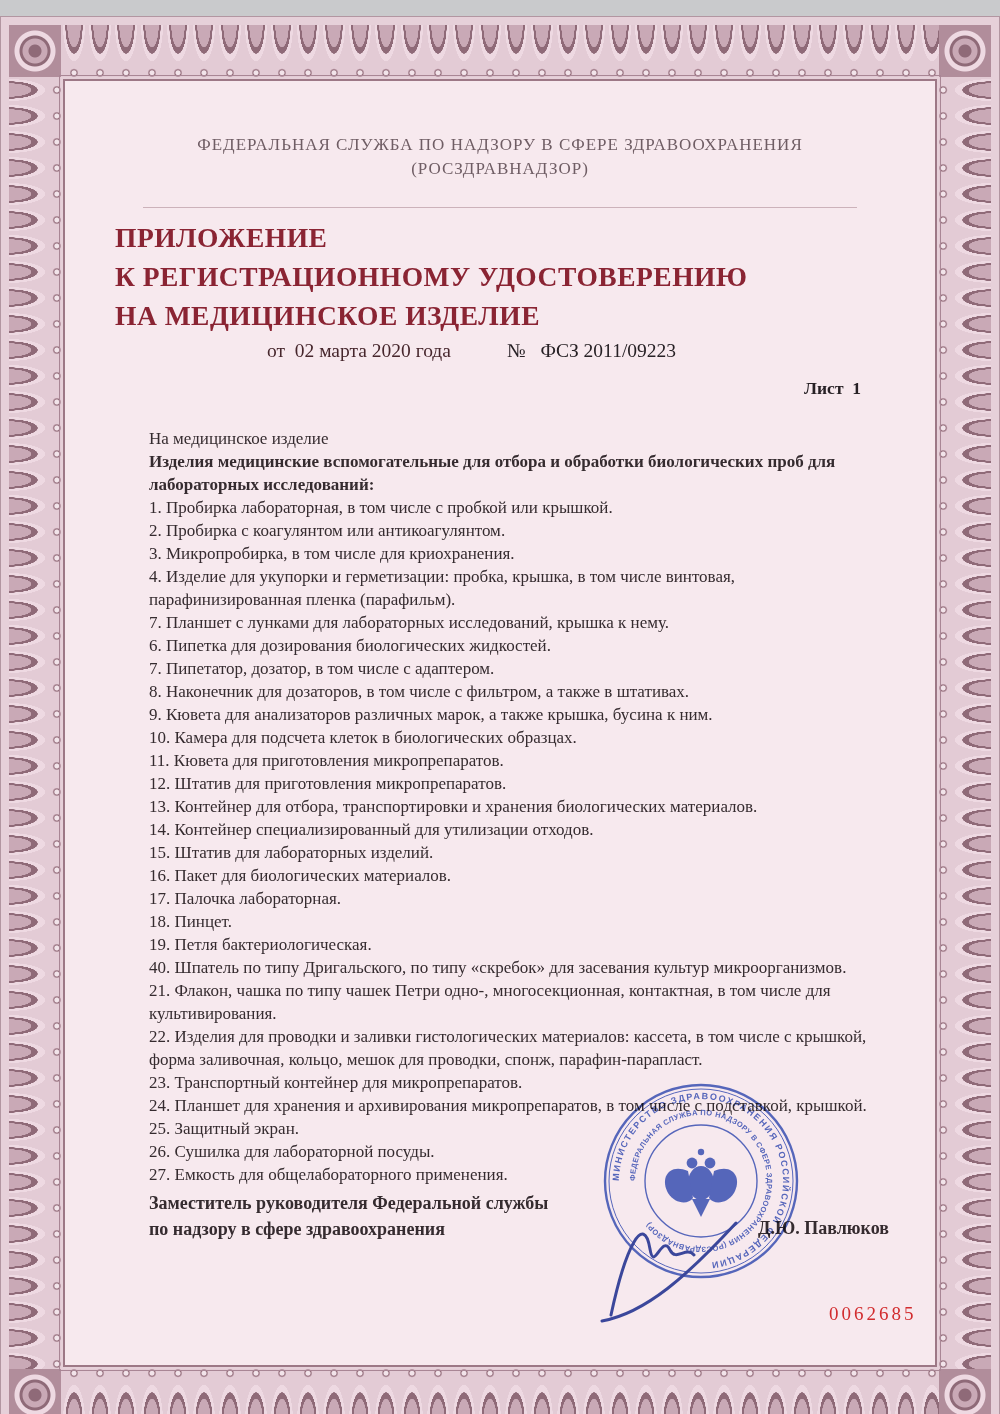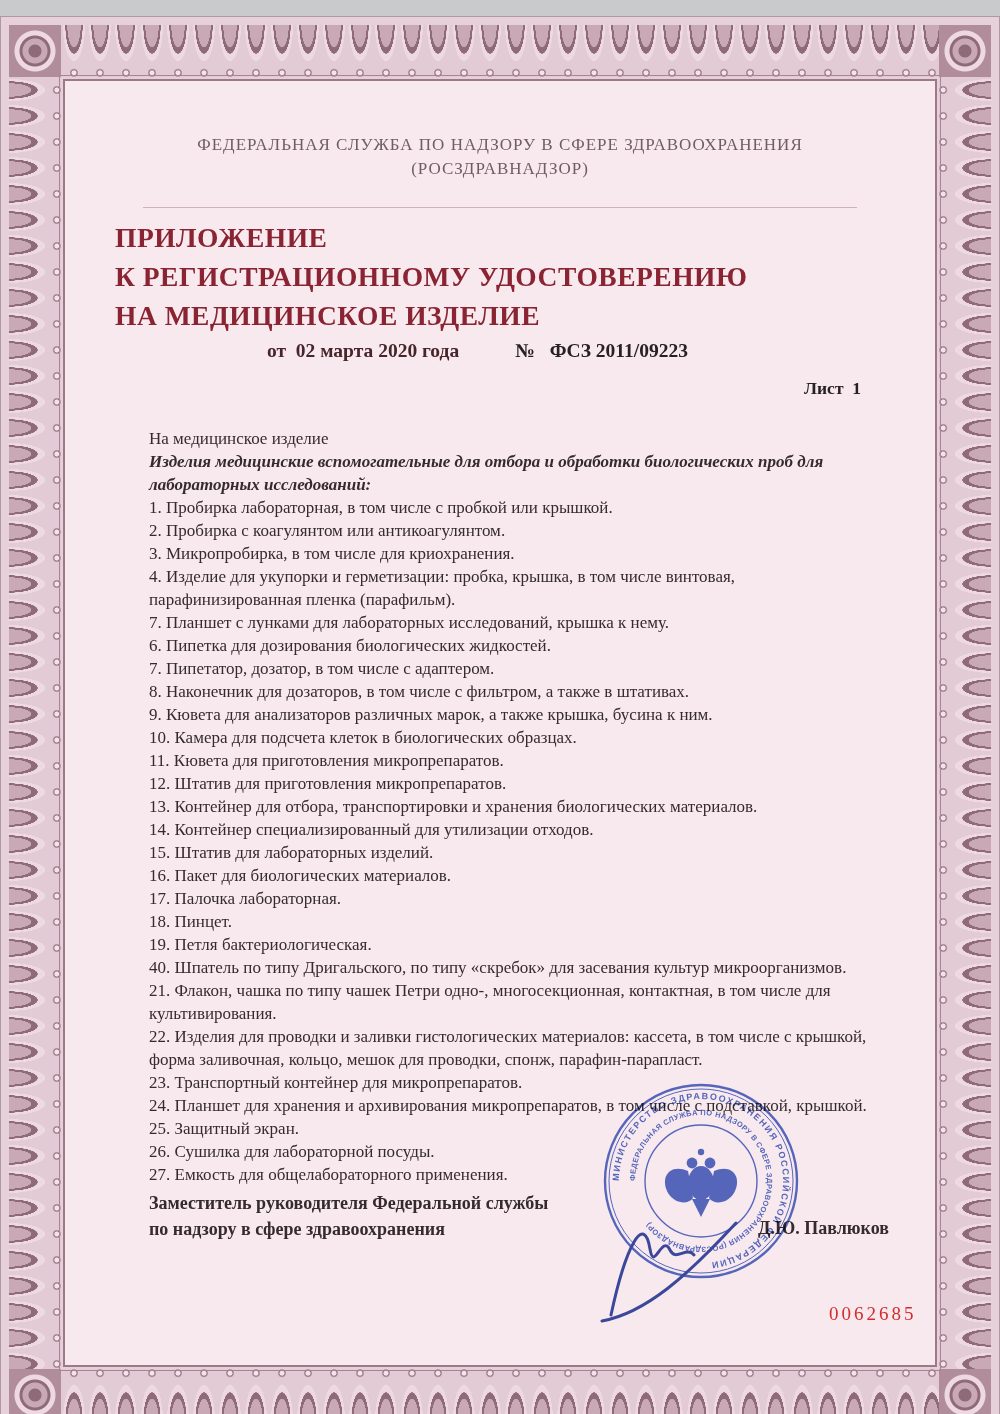--- a/index.html
+++ b/index.html
@@ -53,27 +53,27 @@
   .hdr{
     margin-top:50px; text-align:center; color:#6f5d64;
     font-size:17px; line-height:24px; letter-spacing:1px;
   }
   .divider{ margin:26px 28px 0; border-top:1px solid rgba(150,110,122,.45); }
   .title{
     margin-top:10px; 
     color:var(--title, #8a2433);
     font-weight:bold; font-size:27.5px; line-height:39px; letter-spacing:.5px;
   }
-  .meta-row{ display:flex; align-items:baseline; margin-top:5px; font-weight:bold; white-space:pre; }
+  .meta-row{ display:flex; align-items:baseline; margin-top:5px; font-weight:normal; white-space:pre; }
   .date{ margin-left:152px; font-size:19.5px; color:#46262c; }
   .numwrap{ margin-left:56px; font-size:19.5px; color:#272125; display:flex; gap:15px; }
   .sheet{ margin-top:16px; text-align:right; padding-right:24px; font-weight:bold; font-size:17.5px; color:#272125; white-space:pre; }
 
   .bodytext{ margin:28px 0 0 34px; width:740px; font-size:17px; line-height:23px; }
-  .b-strong{ font-weight:bold;font-style:italic; }
+  .b-strong{ font-weight:bold; }
   .li{ }
 
   .sig-row{
     display:flex; justify-content:space-between; align-items:flex-end;
     margin:4px 0 0 34px; width:740px;
     font-weight:bold; font-size:18px; line-height:26px;
   }
   .sig-name{ padding-bottom:1px; }
 
   .serial{

